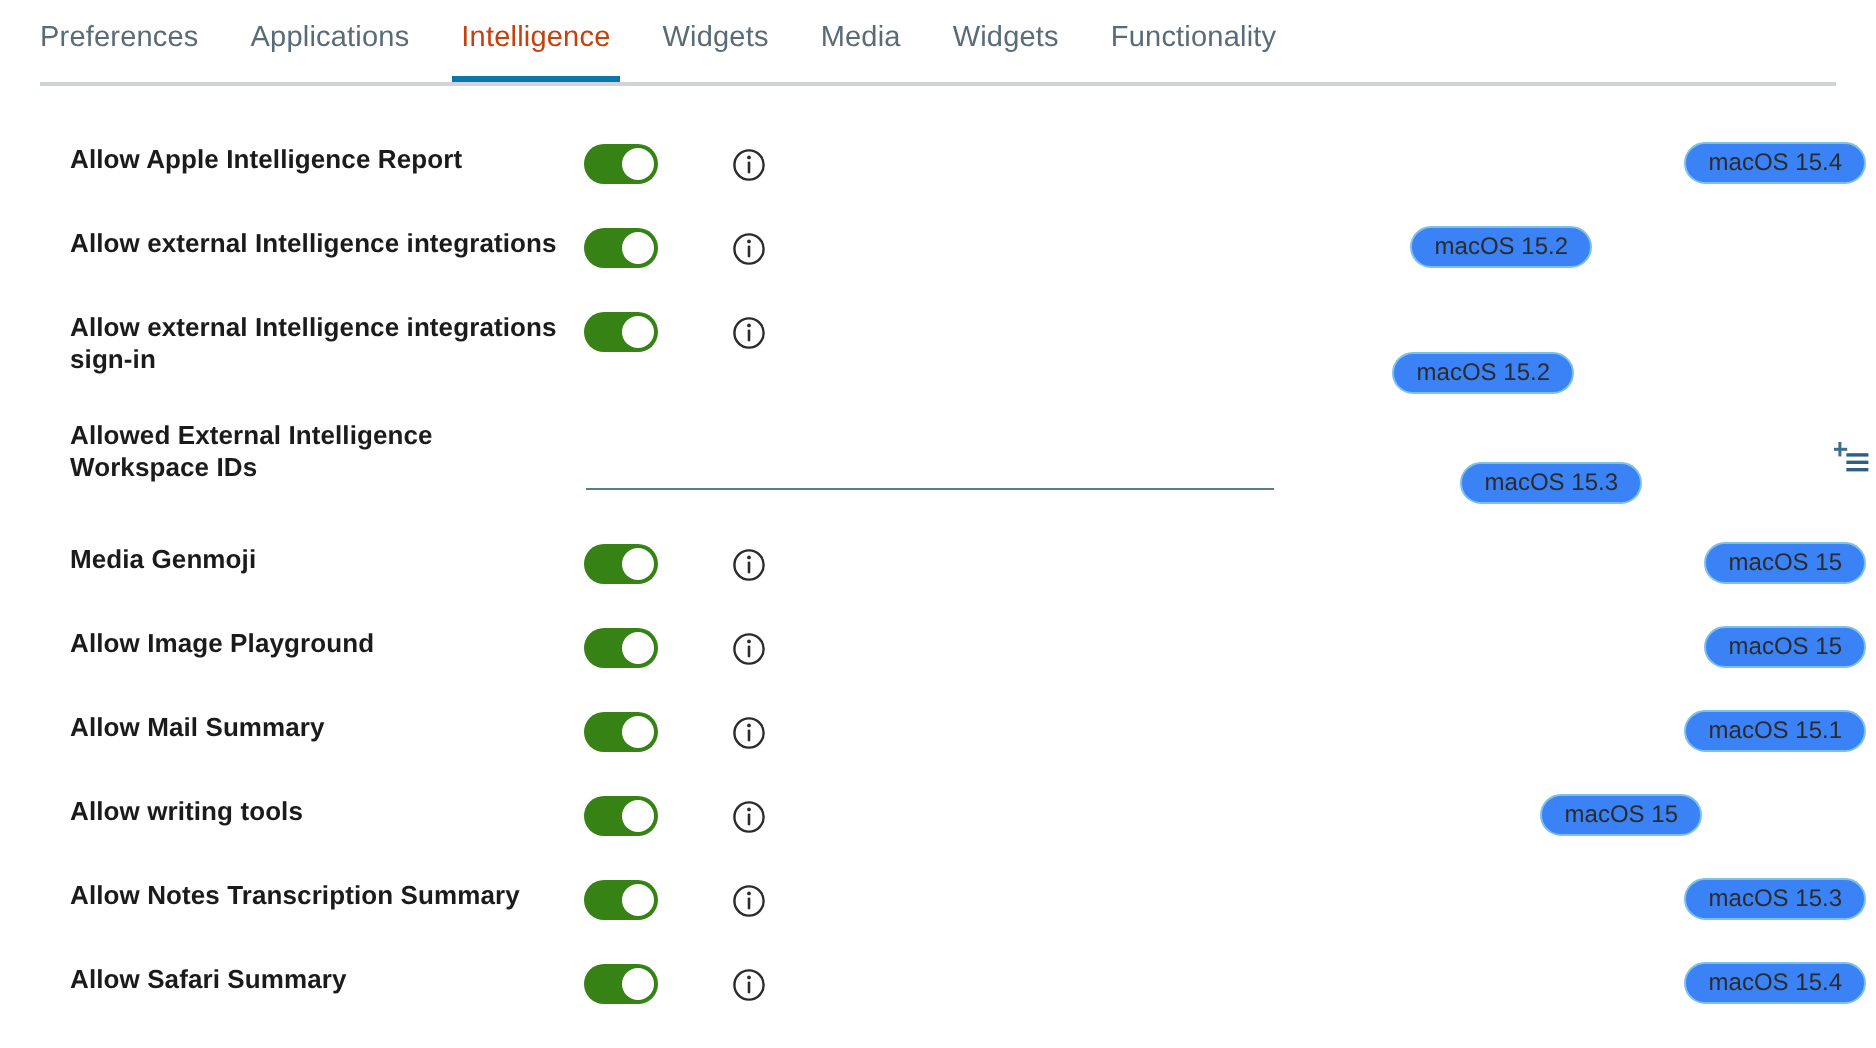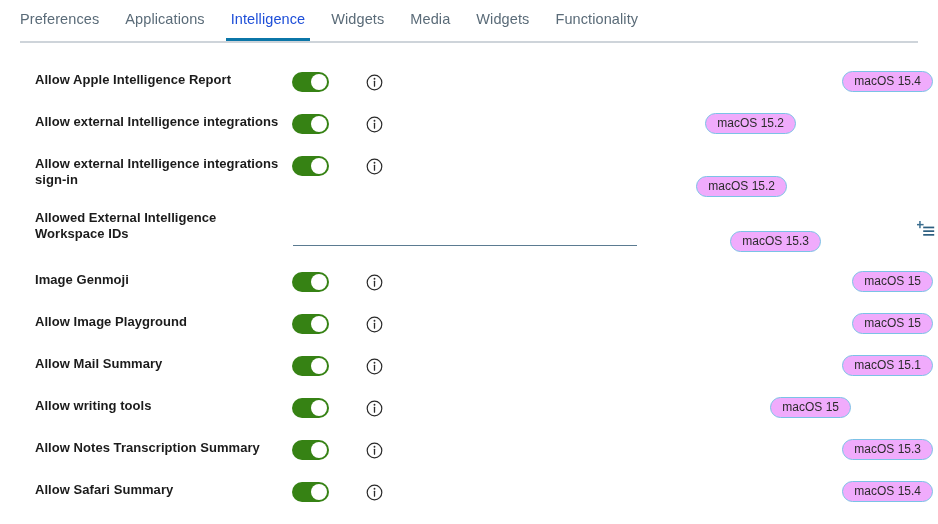--- a/index.html
+++ b/index.html
@@ -36,21 +36,21 @@
     font-size: 14.5px;
     color: #5a6b78;
     padding: 10px 0 0 0;
     margin-right: 26px;
     white-space: nowrap;
     cursor: pointer;
     line-height: 18px;
     letter-spacing: 0.1px;
   }
   .tab.active {
-    color: #1d4ed8;
+    color: #c2410c;
   }
   .tab.active .tab-underline {
     position: absolute;
     left: -5px;
     right: -5px;
     bottom: -13px;
     height: 3px;
     background: #0b76a8;
   }
   .tabbar-rule {
@@ -166,21 +166,21 @@
     position: absolute;
     right: 20px;
     top: -1px;
     border: 1px solid #7cc2e6;
     border-radius: 11px;
     height: 21px;
     line-height: 19px;
     padding: 0 11px;
     font-size: 12px;
     color: #2b2b2b;
-    background: #f0abfc;
+    background: #3b82f6;
     white-space: nowrap;
     box-sizing: border-box;
     text-align: right;
   }
 </style>
 </head>
 <body>
 
 <div class="tabbar">
   <div class="tabs" id="tab-list">
@@ -236,21 +236,21 @@
         </span><span class="info-icon wsid-info" style="position: absolute;">
           <svg viewBox="0 0 17 17" width="17" height="17">
             <circle cx="8.5" cy="8.5" r="7.3" fill="none" stroke="#2b2b2b" stroke-width="1.2"></circle>
             <circle cx="8.5" cy="4.7" r="0.95" fill="#2b2b2b"></circle>
             <rect x="7.85" y="6.7" width="1.3" height="6.0" rx="0.55" fill="#2b2b2b"></rect>
           </svg>
         </span></div>
       <div class="badge" style="top: 21px;">macOS 15.3</div>
     </div>
     <div class="row" style="position: absolute; left: 0px; top: 226px; width: 938px;">
-      <div class="row-label">Image Genmoji</div>
+      <div class="row-label">Media Genmoji</div>
       <div class="row-control"><div class="toggle on"><div class="knob"></div></div><span class="info-icon" style="margin-left: 37px;"><svg viewBox="0 0 17 17" width="17" height="17">
             <circle cx="8.5" cy="8.5" r="7.3" fill="none" stroke="#2b2b2b" stroke-width="1.2"></circle>
             <circle cx="8.5" cy="4.7" r="0.95" fill="#2b2b2b"></circle>
             <rect x="7.85" y="6.7" width="1.3" height="6.0" rx="0.55" fill="#2b2b2b"></rect>
           </svg></span></div>
       <div class="badge">macOS 15</div>
     </div>
     <div class="row" style="position: absolute; left: 0px; top: 268px; width: 938px;">
       <div class="row-label">Allow Image Playground</div>
       <div class="row-control"><div class="toggle on"><div class="knob"></div></div><span class="info-icon" style="margin-left: 37px;"><svg viewBox="0 0 17 17" width="17" height="17">

